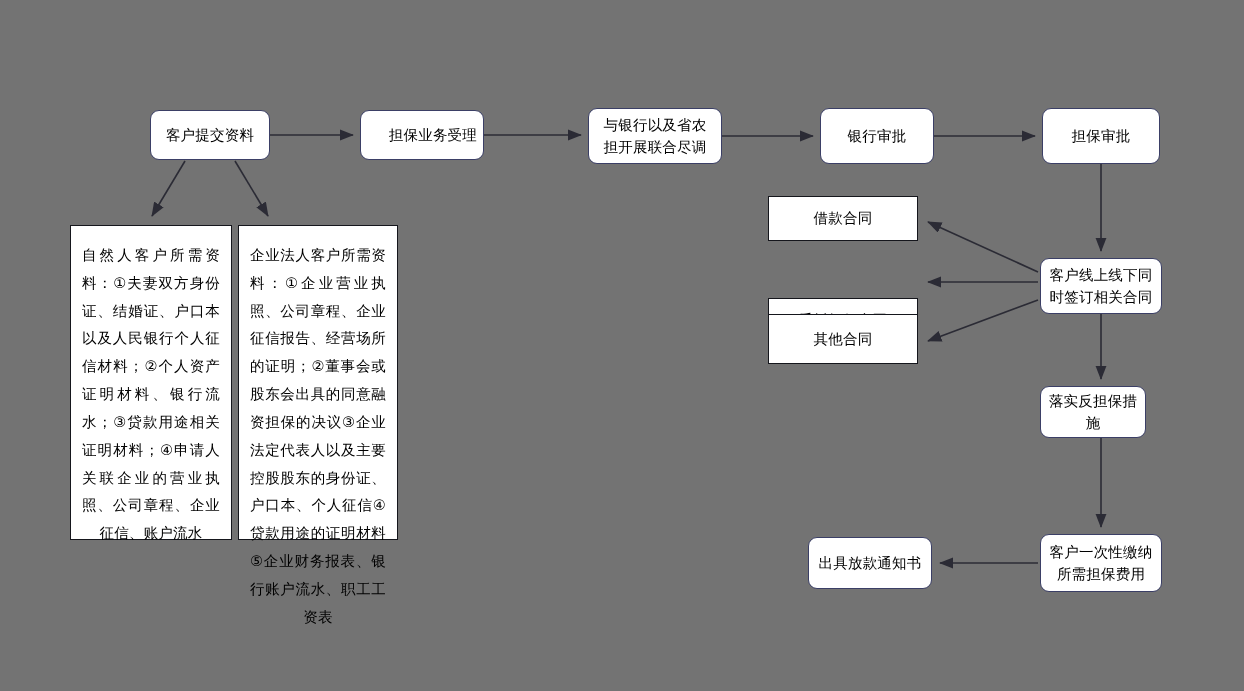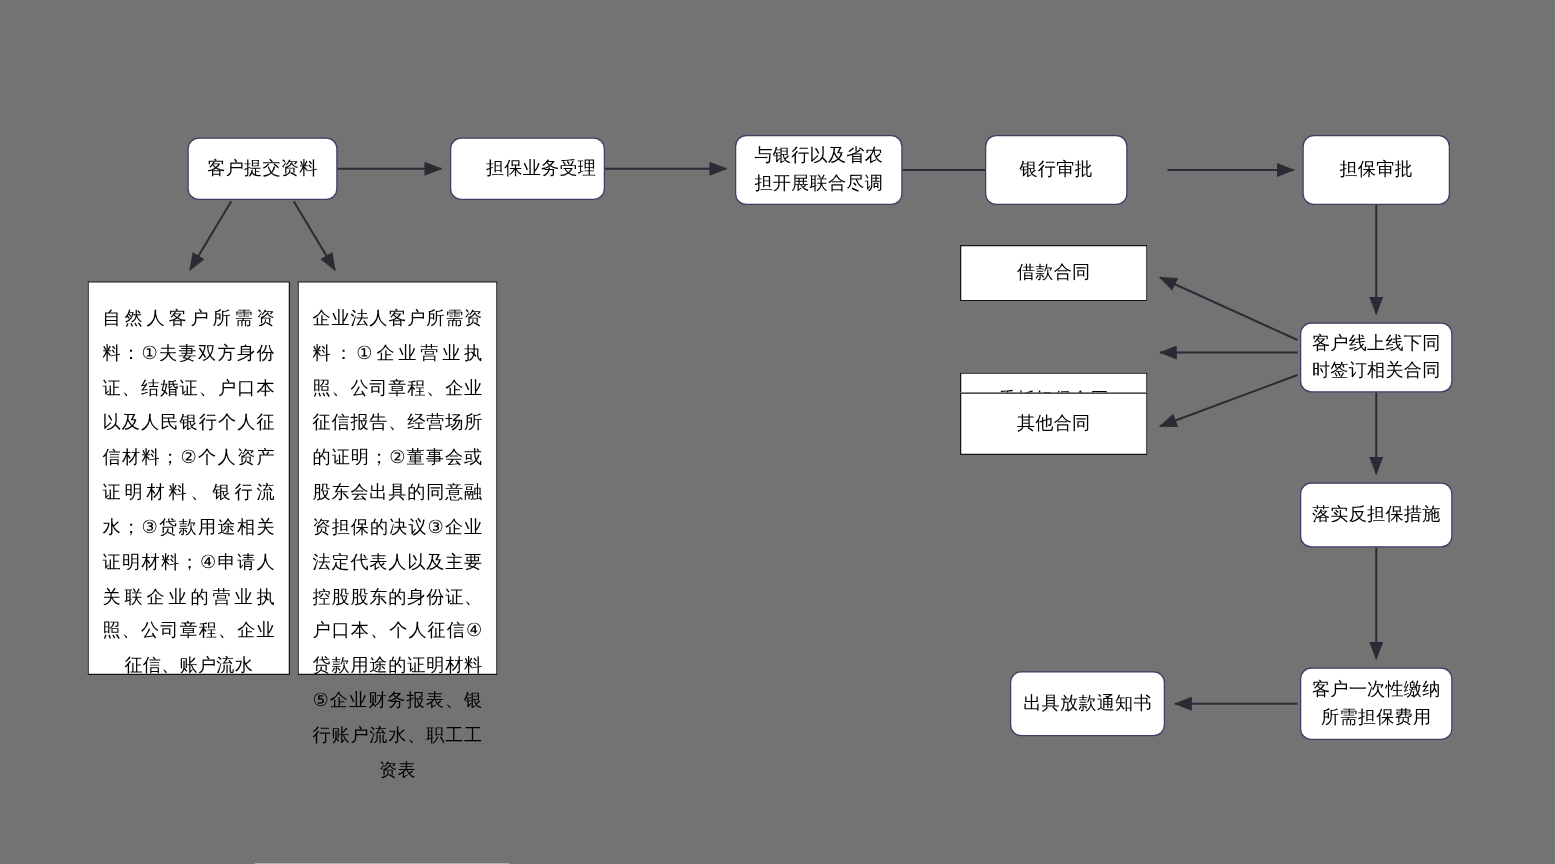--- a/index.html
+++ b/index.html
@@ -99,21 +99,21 @@
       <div class="node rounded" style="left: 150px; top: 110px; width: 120px; height: 50px;">
         <span class="label">客户提交资料</span>
       </div>
       <div class="node rounded" style="left: 360px; top: 110px; width: 124px; height: 50px; justify-content: flex-end;">
         <span class="label">担保业务受理</span>
       </div>
       <div class="node rounded" style="left: 588px; top: 108px; width: 134px; height: 56px;">
         <span class="label">与银行以及省农
 担开展联合尽调</span>
       </div>
-      <div class="node rounded" style="left: 788px; top: 108px; width: 114px; height: 56px;">
+      <div class="node rounded" style="left: 820px; top: 108px; width: 114px; height: 56px;">
         <span class="label">银行审批</span>
       </div>
       <div class="node rounded" style="left: 1042px; top: 108px; width: 118px; height: 56px;">
         <span class="label">担保审批</span>
       </div>
       <div class="node rect detail" style="left: 70px; top: 225px; width: 162px; height: 315px;">
         <span class="label">自然人客户所需资料：①夫妻双方身份证、结婚证、户口本以及人民银行个人征信材料；②个人资产证明材料、银行流水；③贷款用途相关证明材料；④申请人关联企业的营业执照、公司章程、企业征信、账户流水</span>
       </div>
       <div class="node rect detail" style="left: 238px; top: 225px; width: 160px; height: 315px;">
         <span class="label">企业法人客户所需资料：①企业营业执照、公司章程、企业征信报告、经营场所的证明；②董事会或股东会出具的同意融资担保的决议③企业法定代表人以及主要控股股东的身份证、户口本、个人征信④贷款用途的证明材料⑤企业财务报表、银行账户流水、职工工资表</span>
@@ -124,21 +124,21 @@
       <div class="node rect" style="left: 768px; top: 259px; width: 150px; height: 45px; margin-top: 39px;">
         <span class="label">委托担保合同</span>
       </div>
       <div class="node rect" style="left: 768px; top: 314px; width: 150px; height: 50px;">
         <span class="label">其他合同</span>
       </div>
       <div class="node rounded" style="left: 1040px; top: 258px; width: 122px; height: 56px;">
         <span class="label">客户线上线下同
 时签订相关合同</span>
       </div>
-      <div class="node rounded" style="left: 1040px; top: 386px; width: 122px; height: 52px;">
+      <div class="node rounded" style="left: 1040px; top: 386px; width: 106px; height: 52px;">
         <span class="label">落实反担保措施</span>
       </div>
       <div class="node rounded" style="left: 1040px; top: 534px; width: 122px; height: 58px;">
         <span class="label">客户一次性缴纳
 所需担保费用</span>
       </div>
       <div class="node rounded" style="left: 808px; top: 537px; width: 124px; height: 52px;">
         <span class="label">出具放款通知书</span>
       </div>
     </div>

